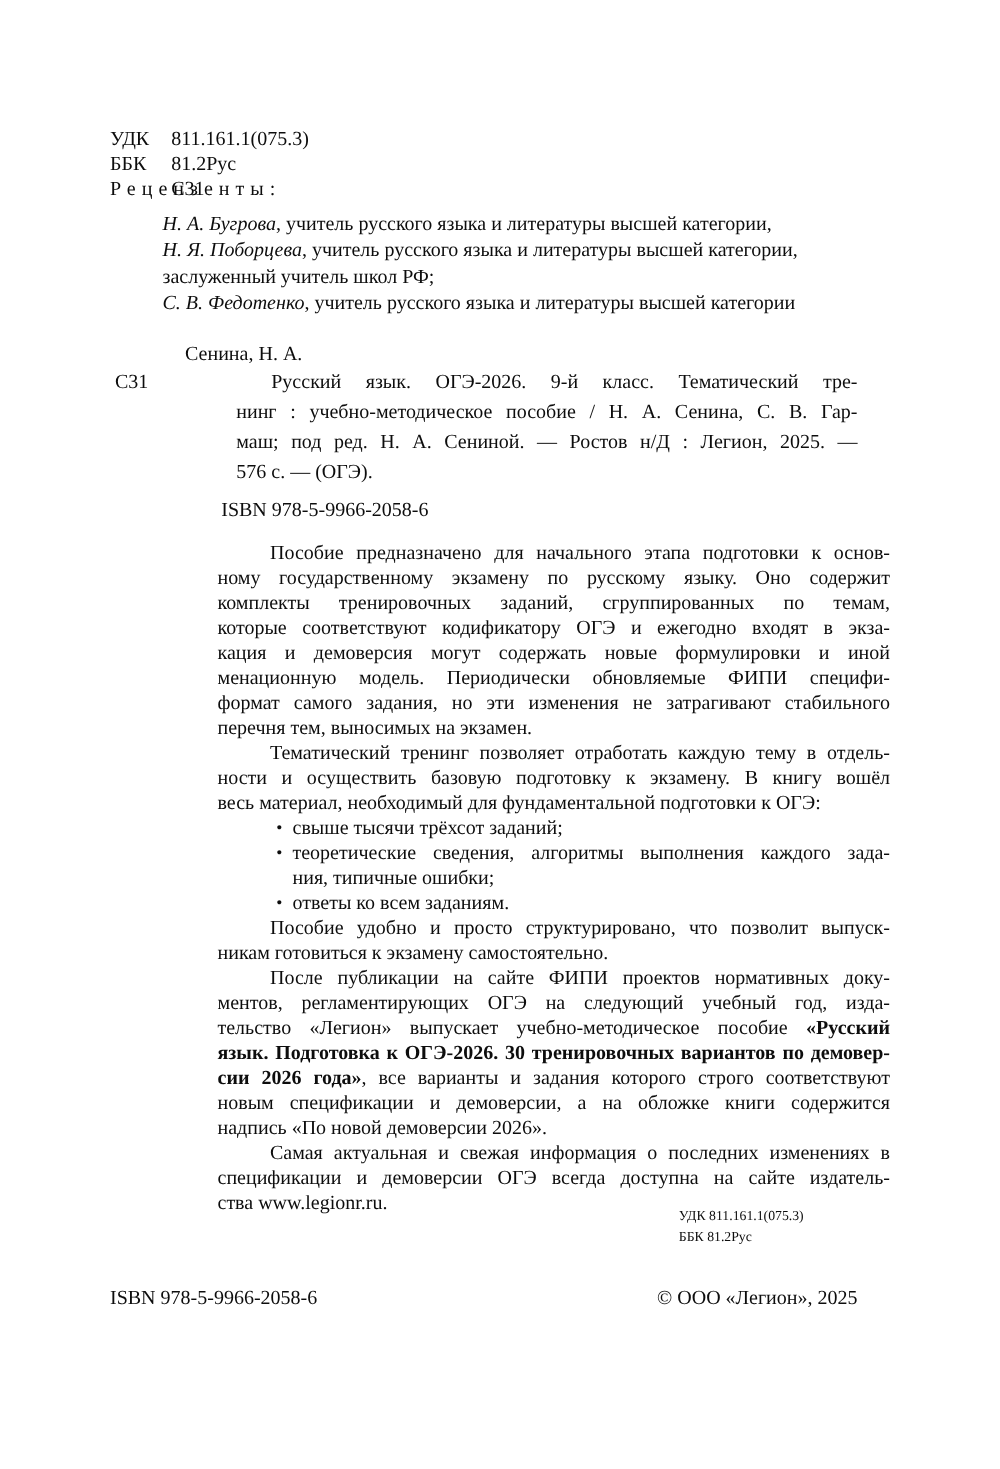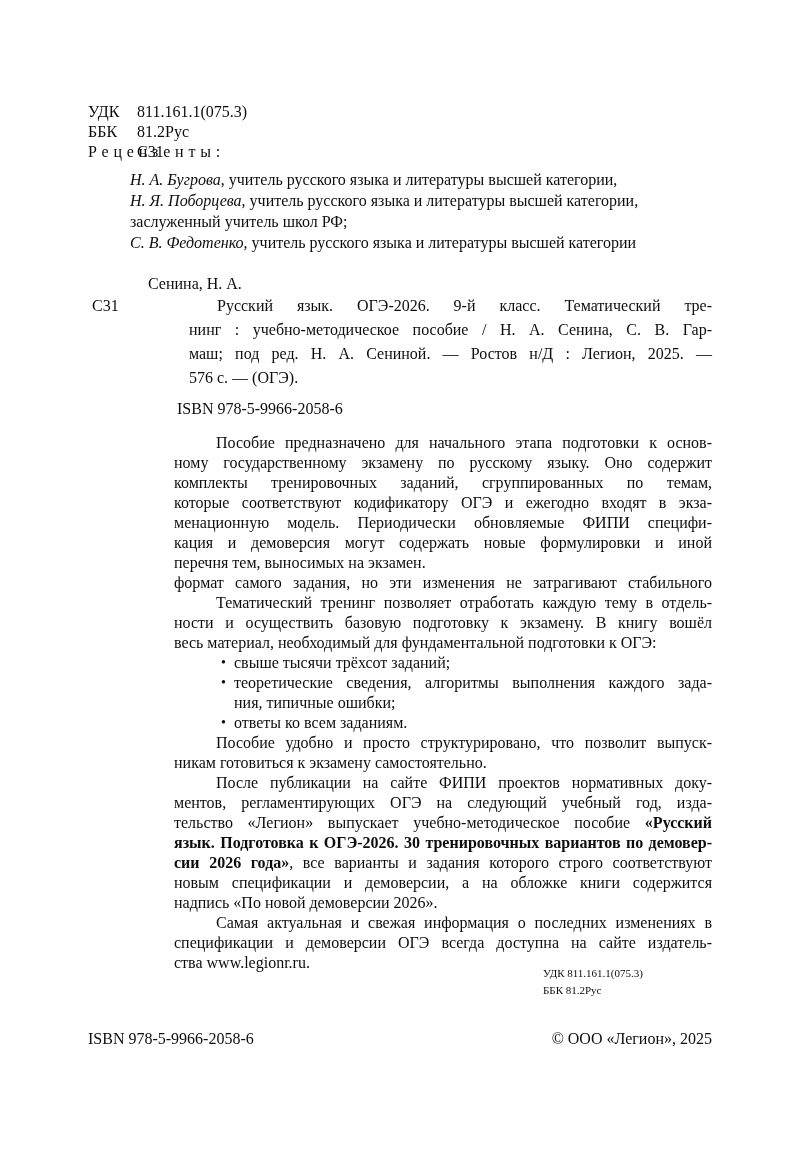--- a/index.html
+++ b/index.html
@@ -7,21 +7,21 @@
     width:800px;height:1175px;
     background:#ffffff;
     color:#0d0d0d;
     font-family:"Liberation Serif","DejaVu Serif",serif;
     font-size:16px;
     overflow:hidden;
   }
   .page{
     box-sizing:border-box;
     width:800px;height:1000px;
-    padding:102px 88px 0 88px;
+    padding:102px 114px 0 88px;
   }
   
   .class-block{line-height:20px;}
   .class-row{position:relative;height:20px;}
   .class-label{position:absolute;left:0;top:0;}
   .class-value{position:absolute;left:49px;top:0;text-align:right;}
   .reviewers-heading{
     position:absolute;left:0;top:0;width:100%;
     text-align:left;letter-spacing:0.30em;
   }
@@ -92,24 +92,24 @@
       </div>
   </div>
 
   <div class="isbn-mid">ISBN 978-5-9966-2058-6</div>
 
   <div class="annotation">
       <div class="line first"><span>Пособие предназначено для начального этапа подготовки к основ-</span></div>
       <div class="line"><span>ному государственному экзамену по русскому языку. Оно содержит</span></div>
       <div class="line"><span>комплекты тренировочных заданий, сгруппированных по темам,</span></div>
       <div class="line"><span>которые соответствуют кодификатору ОГЭ и ежегодно входят в экза-</span></div>
+      <div class="line"><span>кация и демоверсия могут содержать новые формулировки и иной</span></div>
       <div class="line"><span>менационную модель. Периодически обновляемые ФИПИ специфи-</span></div>
-      <div class="line"><span>кация и демоверсия могут содержать новые формулировки и иной</span></div>
+      <div class="line"><span>формат самого задания, но эти изменения не затрагивают стабильного</span></div>
       <div class="line last"><span>перечня тем, выносимых на экзамен.</span></div>
-      <div class="line"><span>формат самого задания, но эти изменения не затрагивают стабильного</span></div>
       <div class="line first"><span>Тематический тренинг позволяет отработать каждую тему в отдель-</span></div>
       <div class="line"><span>ности и осуществить базовую подготовку к экзамену. В книгу вошёл</span></div>
       <div class="line last"><span>весь материал, необходимый для фундаментальной подготовки к ОГЭ:</span></div>
       <div class="line bullet last"><span class="marker">•</span><span>свыше тысячи трёхсот заданий;</span></div>
       <div class="line bullet"><span class="marker">•</span><span>теоретические сведения, алгоритмы выполнения каждого зада-</span></div>
       <div class="line bullet-cont last"><span>ния, типичные ошибки;</span></div>
       <div class="line bullet last"><span class="marker">•</span><span>ответы ко всем заданиям.</span></div>
       <div class="line first"><span>Пособие удобно и просто структурировано, что позволит выпуск-</span></div>
       <div class="line last"><span>никам готовиться к экзамену самостоятельно.</span></div>
       <div class="line first"><span>После публикации на сайте ФИПИ проектов нормативных доку-</span></div>

